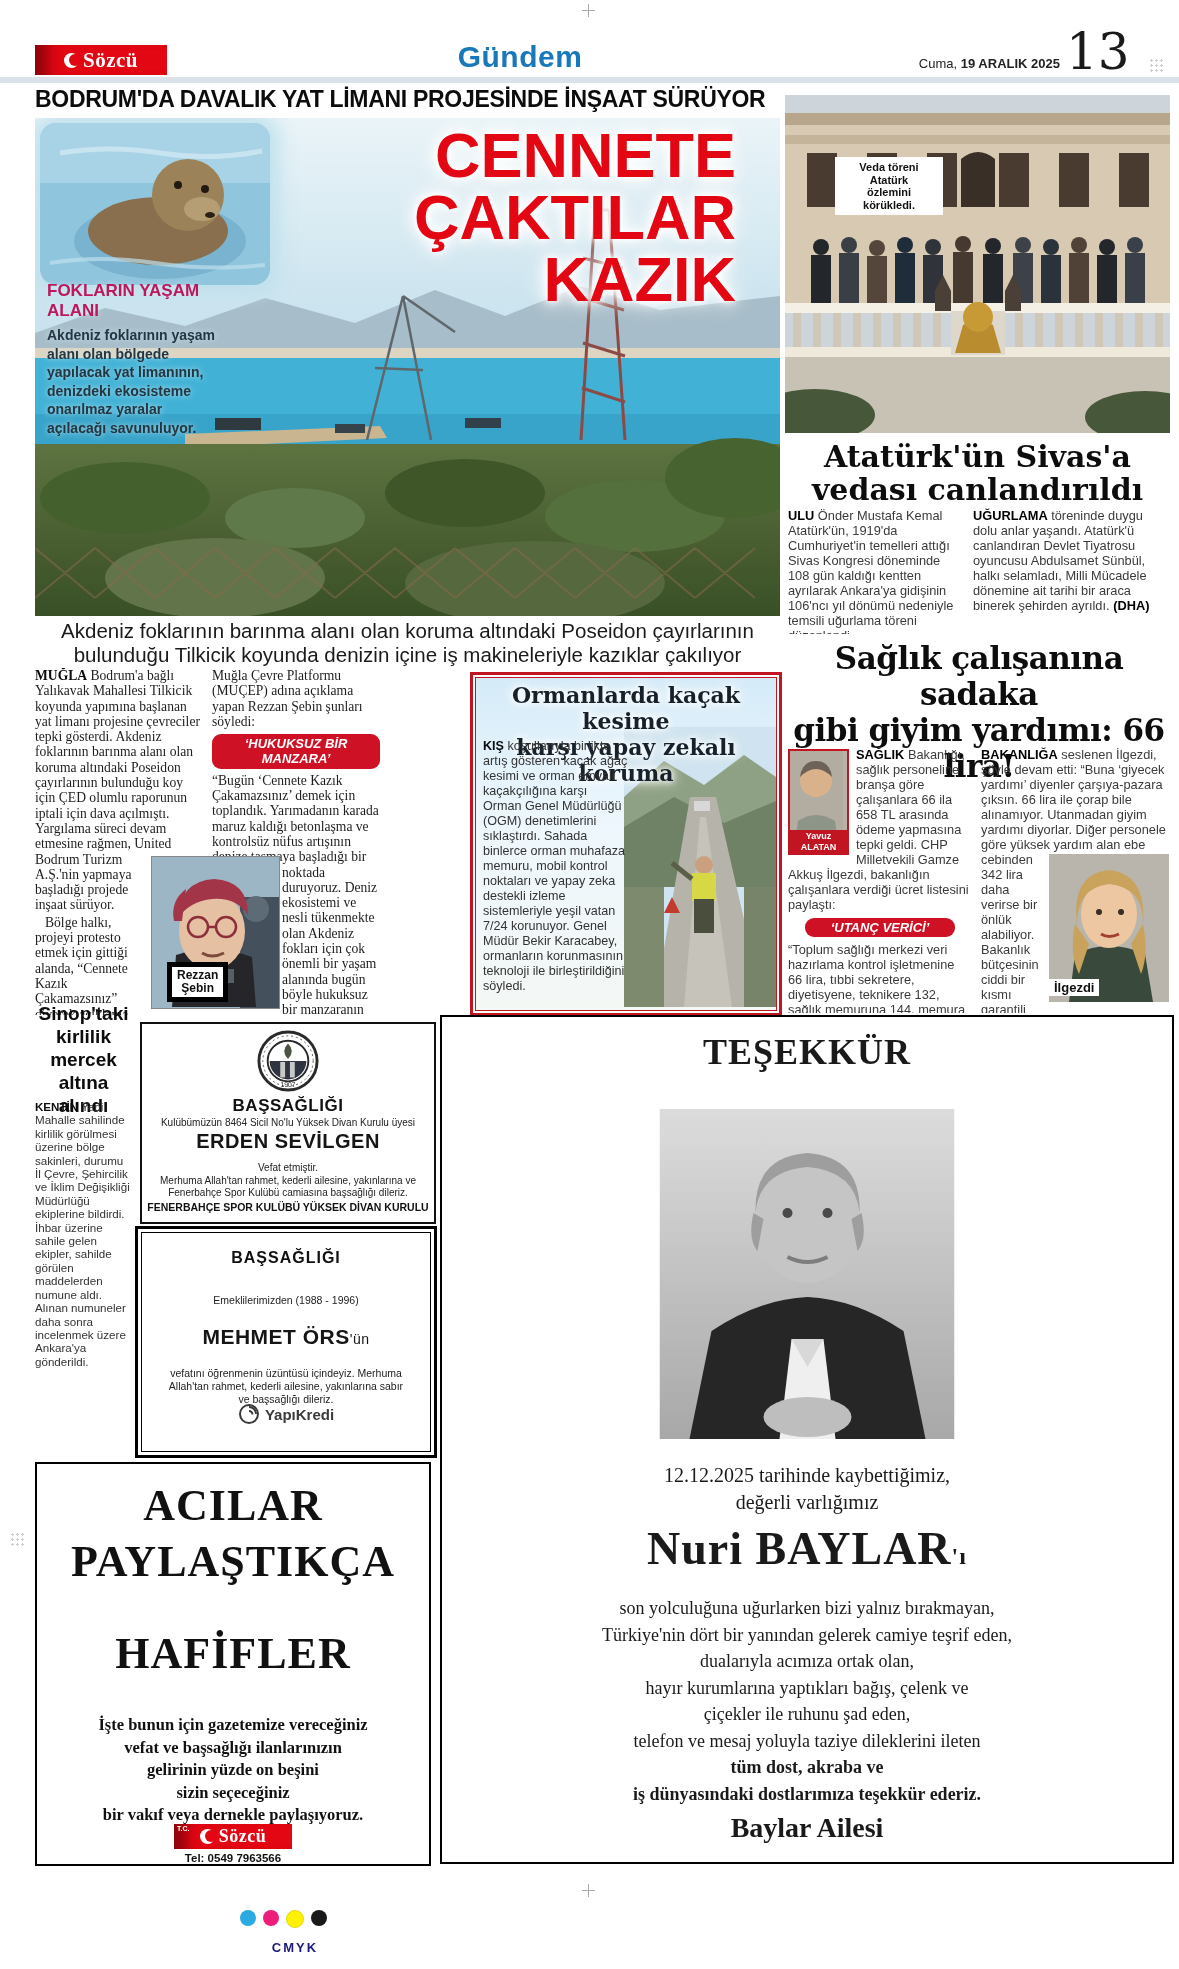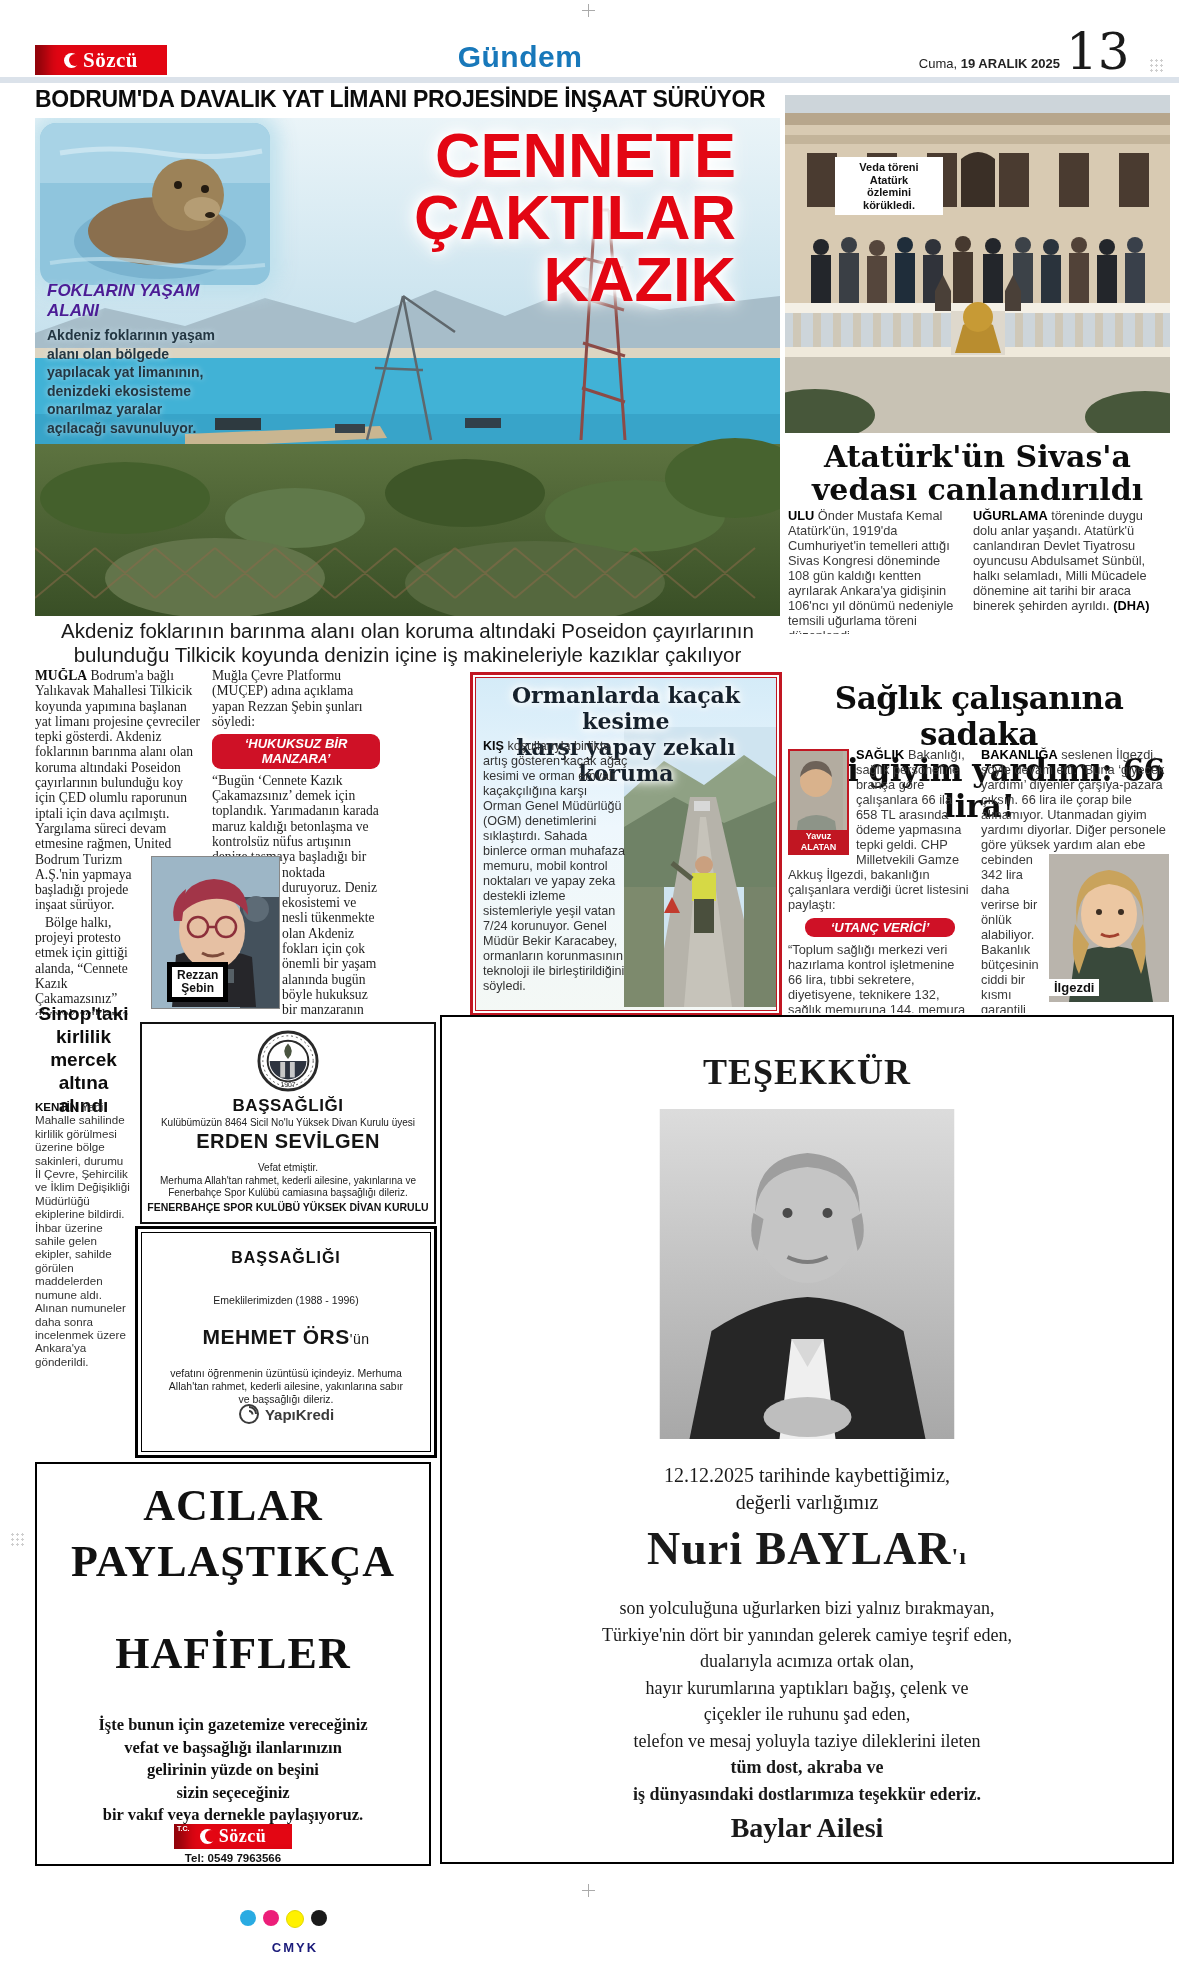--- a/index.html
+++ b/index.html
@@ -34,22 +34,22 @@
      background-image:radial-gradient(#b9b9b9 1px,transparent 1.3px);
      background-size:5px 5px;}
 
   
   .kicker{left:35px;top:86px;width:760px;font-size:23px;font-weight:bold;
         letter-spacing:-.3px;color:#0c0c0c;}
   .main-photo{left:35px;top:118px;width:745px;height:498px;overflow:hidden;background:#bfe0ec;}
   .seal-inset{position:absolute;left:5px;top:5px;width:230px;height:162px;border-radius:16px;
         overflow:hidden;box-shadow:0 0 18px 10px rgba(190,224,236,.9);}
   .fok-block{position:absolute;left:12px;top:163px;width:178px;}
-  .fok-title{font-size:17px;font-weight:bold;color:#4c1d95;margin-bottom:5px;
-        text-shadow:0 0 6px rgba(210,235,245,.9);font-style:italic;}
+  .fok-title{font-size:17px;font-weight:bold;color:#be185d;margin-bottom:5px;
+        text-shadow:0 0 6px rgba(210,235,245,.9);}
   .fok-text{font-size:14px;font-weight:bold;color:#233642;line-height:18.5px;
         text-shadow:0 0 6px rgba(210,235,245,.9);}
   .cennete{position:absolute;right:44px;top:6px;text-align:right;color:#e30613;
         font-weight:bold;font-size:63px;line-height:62px;letter-spacing:0;
         text-shadow:0 0 6px #fff,0 0 12px #fff,0 0 18px #fff,0 0 26px #fff;}
   .subhead{left:35px;top:619px;width:745px;text-align:center;font-size:20.5px;
         line-height:24px;color:#1a1a1a;}
 
   
   .serif-body{font-family:"Liberation Serif",serif;font-size:13.6px;line-height:15.3px;color:#1d1d1d;}
@@ -85,21 +85,21 @@
         padding:4px 18px;color:#111;}
   .at-head{left:785px;top:440px;width:385px;text-align:center;font-family:"DejaVu Serif",serif;
         font-weight:bold;font-size:30px;line-height:33px;color:#0d0d0d;}
   .sans-body{font-size:12.8px;line-height:15px;color:#3a3a3a;}
   .sans-body .lead-word{color:#000;}
   .at-col1{left:788px;top:508px;width:176px;height:126px;overflow:hidden;}
   .at-col2{left:973px;top:508px;width:196px;height:126px;overflow:hidden;}
 
   
   .health-head{left:788px;top:640px;width:382px;text-align:center;font-family:"DejaVu Serif",serif;
-        font-weight:bold;font-size:31px;line-height:36px;color:#0d0d0d;letter-spacing:-.5px;margin-top:40px;}
+        font-weight:bold;font-size:31px;line-height:36px;color:#0d0d0d;letter-spacing:-.5px;}
   .h-col1{left:788px;top:747px;width:184px;height:266px;overflow:hidden;}
   .h-col2{left:981px;top:747px;width:188px;height:266px;overflow:hidden;}
   .byline{float:left;width:57px;height:102px;border:2px solid #c11622;margin:2px 7px 2px 0;
         position:relative;background:#b9b2a6;}
   .byline-name{position:absolute;left:0;bottom:0;width:100%;background:#c11622;color:#fff;
         font-size:9px;font-weight:bold;text-align:center;line-height:10.5px;padding:1px 0;}
   .ilgezdi{float:right;width:120px;height:148px;margin:2px 0 2px 6px;position:relative;overflow:hidden;}
   .ilgezdi .photo-chip{left:0;bottom:6px;border:none;font-size:13px;}
 
   
@@ -126,21 +126,21 @@
   .obit-yk .l1{position:absolute;left:0;top:62px;width:100%;font-size:10.5px;}
   .obit-yk .nm{position:absolute;left:0;top:92px;width:100%;font-size:21px;}
   .obit-yk .nm .sfx{font-weight:normal;font-size:14px;}
   .obit-yk .bd{position:absolute;left:8%;top:134px;width:84%;font-size:10.5px;line-height:13px;color:#222;}
   .yk-logo{position:absolute;left:0;top:170px;width:100%;display:flex;align-items:center;
         justify-content:center;gap:5px;color:#3a3a3a;font-weight:bold;font-size:15px;}
 
   
   .tesekkur{left:440px;top:1015px;width:730px;height:845px;border:2px solid #000;
         background:#fff;text-align:center;font-family:"Liberation Serif",serif;color:#1a1a1a;}
-  .tsk-title{position:absolute;left:0;top:34px;width:100%;font-size:36px;font-weight:bold;letter-spacing:1px;}
+  .tsk-title{position:absolute;left:0;top:14px;width:100%;font-size:36px;font-weight:bold;letter-spacing:1px;}
   .tsk-photo{position:absolute;left:50%;top:92px;transform:translateX(-50%);width:295px;height:330px;
         overflow:hidden;filter:grayscale(1);}
   .tsk-intro{position:absolute;left:0;top:445px;width:100%;font-size:20px;line-height:27px;}
   .tsk-name{position:absolute;left:0;top:505px;width:100%;font-size:46px;font-weight:bold;letter-spacing:1px;}
   .tsk-name .sfx{font-size:24px;font-weight:bold;}
   .tsk-body{position:absolute;left:0;top:578px;width:100%;font-size:18px;line-height:26.5px;}
   .tsk-body .bold{font-weight:bold;}
   .tsk-sig{position:absolute;left:0;top:795px;width:100%;font-size:28px;font-weight:bold;}
 
   

